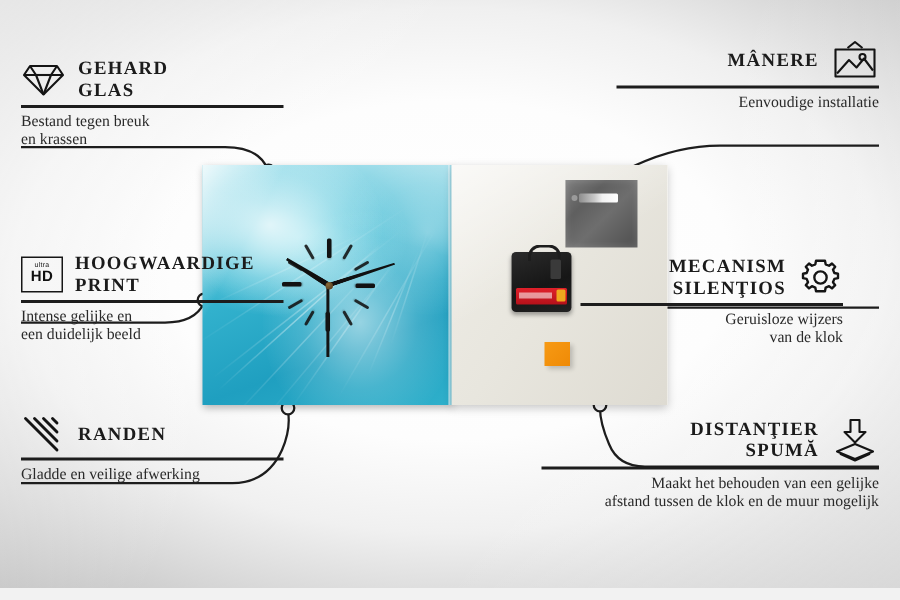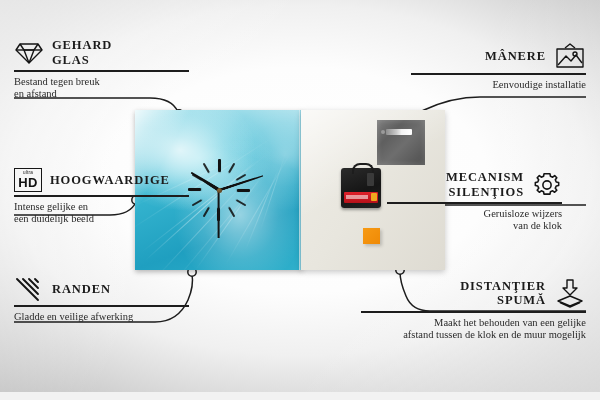--- a/index.html
+++ b/index.html
@@ -91,21 +91,21 @@
   .left .co-head{justify-content:flex-start;}
   .left .co-desc{text-align:left;}
   .right .co-head{justify-content:flex-end;}
   .right .co-title{text-align:right;}
   .right .co-desc{text-align:right;}
 
   .ico{flex:0 0 auto;display:block;}
 
   .hdbox{width:26px;height:22px;border:1.6px solid #161616;display:flex;flex-direction:column;
      align-items:center;justify-content:center;line-height:1;}
-  .hdbox b{font-size:13px;font-weight:bold;letter-spacing:.3px;color:#111;font-family:"Liberation Sans",sans-serif;}
+  .hdbox b{font-size:10px;font-weight:bold;letter-spacing:.3px;color:#111;font-family:"Liberation Sans",sans-serif;}
   .hdbox i{font-size:4.6px;font-style:normal;letter-spacing:.2px;color:#111;font-family:"Liberation Sans",sans-serif;}
 
   svg.lines{position:absolute;left:0;top:0;width:600px;height:400px;pointer-events:none;}
 </style>
 </head>
 <body>
 
 <div id="stage">
 
   <div class="bg"></div>
@@ -226,31 +226,32 @@
           <path d="M10,10 H20"></path>
         </g>
       </svg>
       <div>
         <div class="co-title">GEHARD</div>
         <div class="co-title">GLAS</div>
       </div>
     </div>
     <div class="co-rule" style="width:175px;"></div>
     <div class="co-desc">Bestand tegen breuk</div>
-    <div class="co-desc">en afstand</div>
+    <div class="co-desc">en krassen</div>
   </div>
 
   <div class="callout left" style="left:14px;top:168px;width:180px;">
     <div class="co-head">
       <div class="hdbox">
         <i>ultra</i>
         <b>HD</b>
       </div>
       <div>
         <div class="co-title">HOOGWAARDIGE</div>
+        <div class="co-title">PRINT</div>
       </div>
     </div>
     <div class="co-rule" style="width:175px;"></div>
     <div class="co-desc">Intense gelijke en</div>
     <div class="co-desc">een duidelijk beeld</div>
   </div>
 
   <div class="callout left" style="left:14px;top:276px;width:180px;">
     <div class="co-head">
       <svg class="ico" width="30" height="26" viewBox="0 0 30 26">
@@ -263,21 +264,21 @@
       </svg>
       <div>
         <div class="co-title">RANDEN</div>
       </div>
     </div>
     <div class="co-rule" style="width:175px;"></div>
     <div class="co-desc">Gladde en veilige afwerking</div>
     <div class="co-desc"></div>
   </div>
 
-  <div class="callout right" style="left:406px;top:42px;width:180px;">
+  <div class="callout right" style="left:406px;top:26px;width:180px;">
     <div class="co-head">
       <div>
         <div class="co-title">MÂNERE</div>
       </div>
       <svg class="ico" width="32" height="28" viewBox="0 0 32 28">
         <g fill="none" stroke="#141414" stroke-width="1.4" stroke-linejoin="round">
           <path d="M11,6 L16,2 L21,6"></path>
           <rect x="3" y="7" width="26" height="18"></rect>
           <path d="M4,23 L12,14 L17,19 L22,13 L28,21"></path>
           <circle cx="21" cy="12" r="2"></circle>

